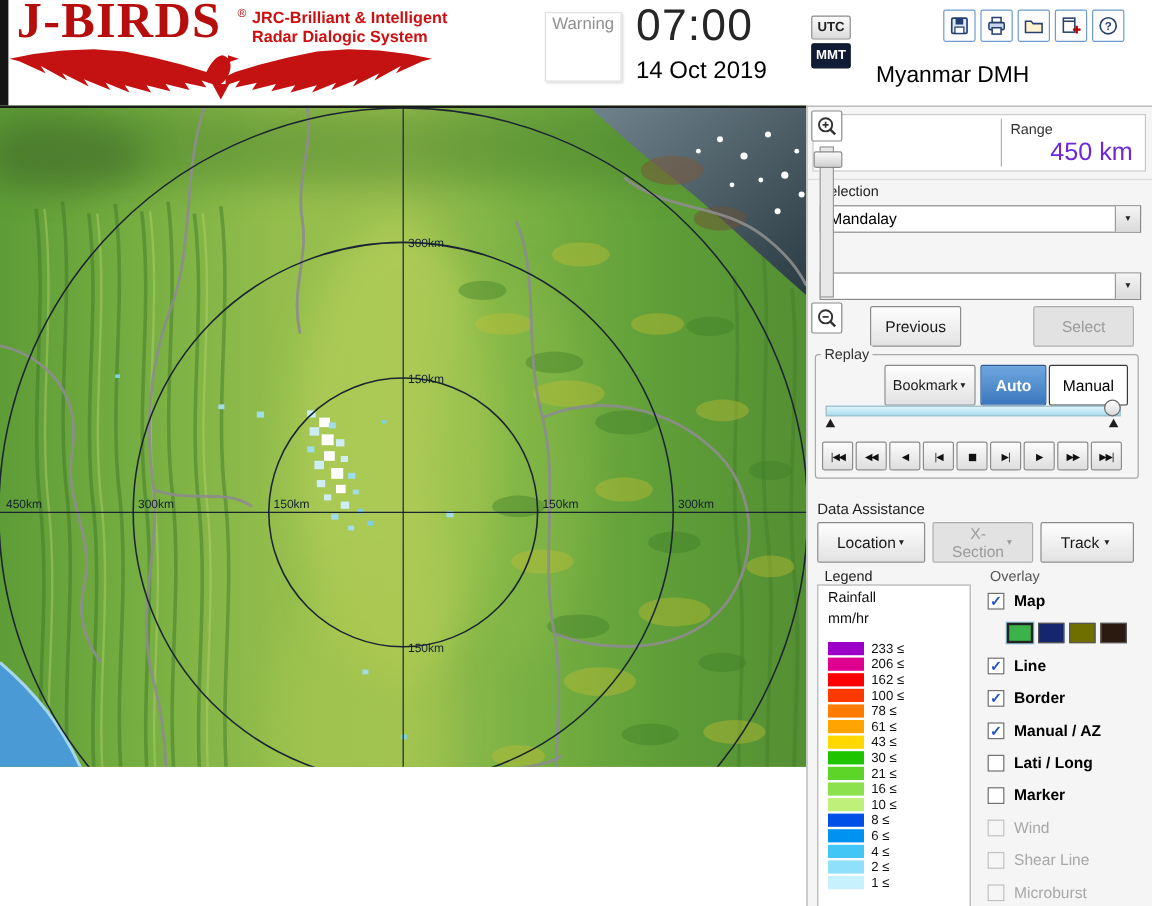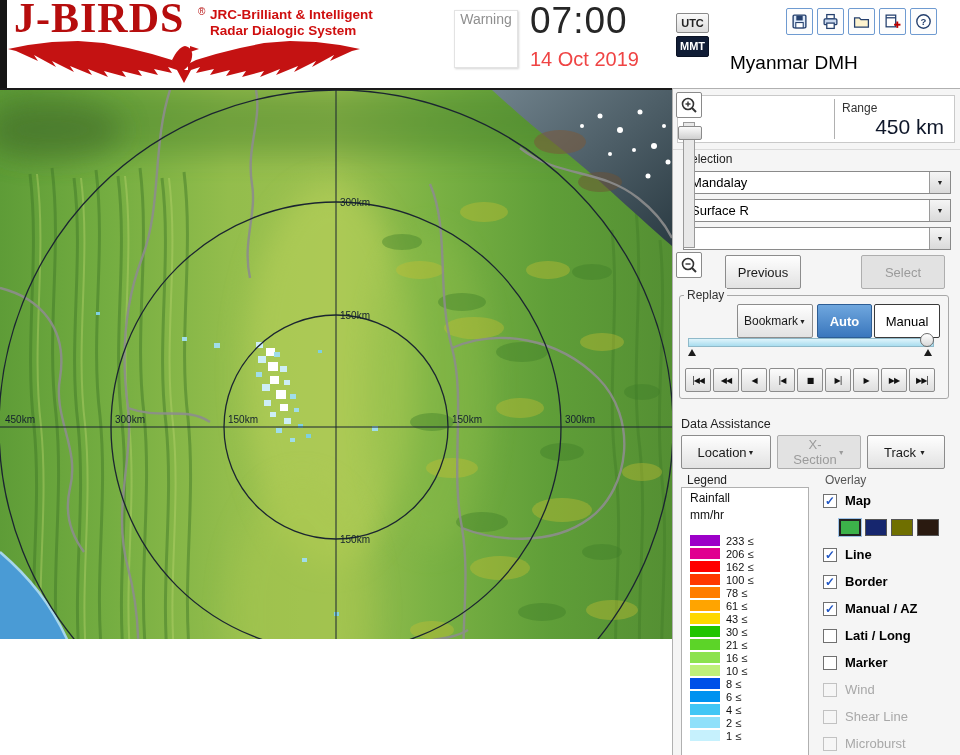--- a/index.html
+++ b/index.html
@@ -11,21 +11,21 @@
   .logo-title{position:absolute;left:14px;top:-6px;font-family:"Liberation Serif",serif;
       font-weight:bold;font-size:42px;letter-spacing:1px;color:#b60d0d;}
   .logo-reg{position:absolute;left:198px;top:6px;font-size:10px;color:#b60d0d;}
   .logo-sub{position:absolute;left:210px;top:7px;font-size:13.5px;line-height:16px;
       font-weight:bold;color:#cf0f0f;}
   .eagle{position:absolute;left:6px;top:40px;}
   .warning-btn{position:absolute;left:454px;top:10px;width:64px;height:58px;background:#fff;
       border:1px solid #e3e3e3;box-shadow:1px 1px 2px #d5d5d5;color:#8f8f8f;font-size:14px;
       display:flex;align-items:flex-start;justify-content:center;box-sizing:border-box;}
   .clock-time{position:absolute;left:530px;top:0px;font-size:37px;letter-spacing:1px;color:#262626;}
-  .clock-date{position:absolute;left:530px;top:48px;font-size:20px;color:#ef4444;}
+  .clock-date{position:absolute;left:530px;top:48px;font-size:20px;color:#000000;}
   .tzbtn{position:absolute;left:676px;width:33px;font-size:11px;font-weight:bold;text-align:center;
       border:1px solid #8a8a8a;border-radius:2px;box-sizing:border-box;}
   .utc{top:13px;height:20px;line-height:18px;background:linear-gradient(#fbfbfb,#dcdcdc);color:#222;}
   .mmt{top:36px;height:21px;line-height:19px;background:#101c35;color:#fff;border-color:#0a1224;}
   .toolbar{position:absolute;left:786px;top:8px;display:flex;gap:4px;}
   .tbtn{width:27px;height:27px;background:#fdfdfd;border:1px solid #6f9bd1;border-radius:2px;
       display:flex;align-items:center;justify-content:center;padding:0;}
   .station{position:absolute;left:730px;top:52px;font-size:19px;color:#000;}
   
   .map{position:absolute;left:0;top:88px;width:672px;height:551px;border-top:2px solid #1a1a1a;
@@ -40,21 +40,21 @@
   .zthumb{position:absolute;left:2px;top:34px;width:22px;height:12px;
       background:linear-gradient(#fafafa,#cfcfcf);border:1px solid #8a8a8a;border-radius:2px;}
   
   .panel{position:absolute;left:672px;top:88px;width:288px;height:667px;background:#f5f5f5;
       border-top:1px solid #b0b0b0;border-left:1px solid #b0b0b0;box-sizing:border-box;overflow:hidden;
       font-size:13px;}
   .range-box{position:absolute;left:4px;top:6px;width:278px;height:48px;background:#fff;
       border:1px solid #c9c9c9;box-sizing:border-box;}
   .range-div{position:absolute;left:156px;top:3px;width:1px;height:40px;background:#b0b0b0;}
   .range-label{position:absolute;left:164px;top:5px;font-size:12px;color:#333;}
-  .range-value{position:absolute;right:10px;top:19px;font-size:21px;color:#0f172a;}
+  .range-value{position:absolute;right:10px;top:19px;font-size:21px;color:#6d28d9;}
   .hsep{position:absolute;left:0;top:60px;width:288px;height:1px;background:#dadada;}
   .small-label{position:absolute;font-size:12px;color:#222;}
   .dd{position:absolute;left:10px;width:268px;height:23px;background:#fff;border:1px solid #8a8a8a;
       box-sizing:border-box;}
   .dd-text{position:absolute;left:7px;top:3px;font-size:13px;color:#000;}
   .dd-arrow{position:absolute;right:0;top:0;width:20px;height:21px;background:linear-gradient(#f5f5f5,#dadada);
       border-left:1px solid #9a9a9a;display:flex;align-items:center;justify-content:center;
       font-size:7px;color:#222;}
   .b3{position:absolute;height:22px;background:linear-gradient(#fefefe,#e2e2e2);border:1px solid #8c8c8c;
       border-radius:2px;font-size:13px;color:#1a1a1a;display:flex;align-items:center;justify-content:center;
@@ -356,24 +356,20 @@
       <div class="range-value">450 km</div>
     </div>
     <div class="hsep"></div>
 
     <div class="small-label" style="left:10px;top:63px;">Selection</div>
 
     <div class="dd" style="top:82px;">
       <span class="dd-text">Mandalay</span>
       <span class="dd-arrow">▼</span>
     </div>
-    <div class="dd" style="top:110px;">
-      <span class="dd-text">Surface R</span>
-      <span class="dd-arrow">▼</span>
-    </div>
     <div class="dd" style="top:138px;">
       <span class="dd-text"></span>
       <span class="dd-arrow">▼</span>
     </div>
 
     <button class="b3" style="left:52px;top:166px;width:76px;">
       <span class="lbl">Previous</span>
     </button>
     <button class="b3 disb" style="left:188px;top:166px;width:84px;">
       <span class="lbl">Select</span>

